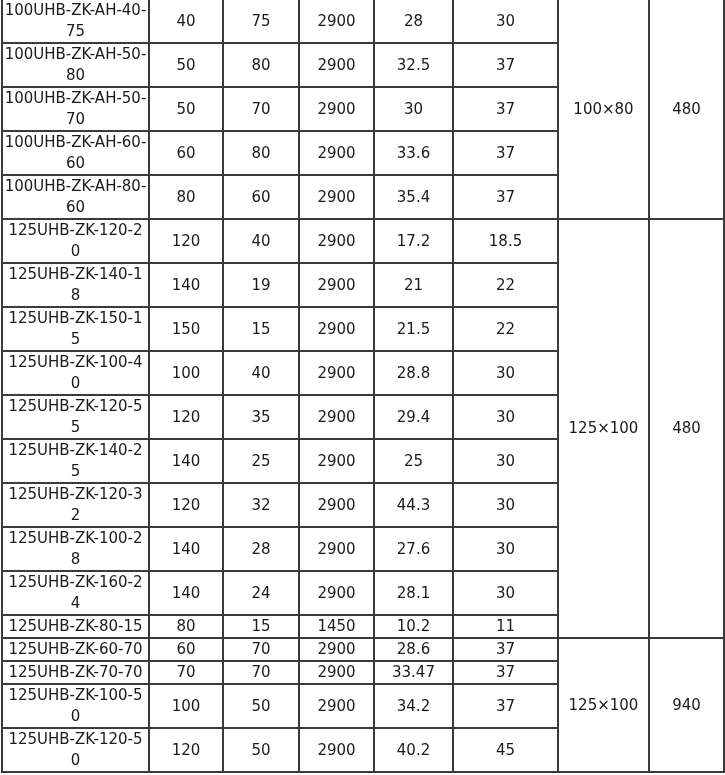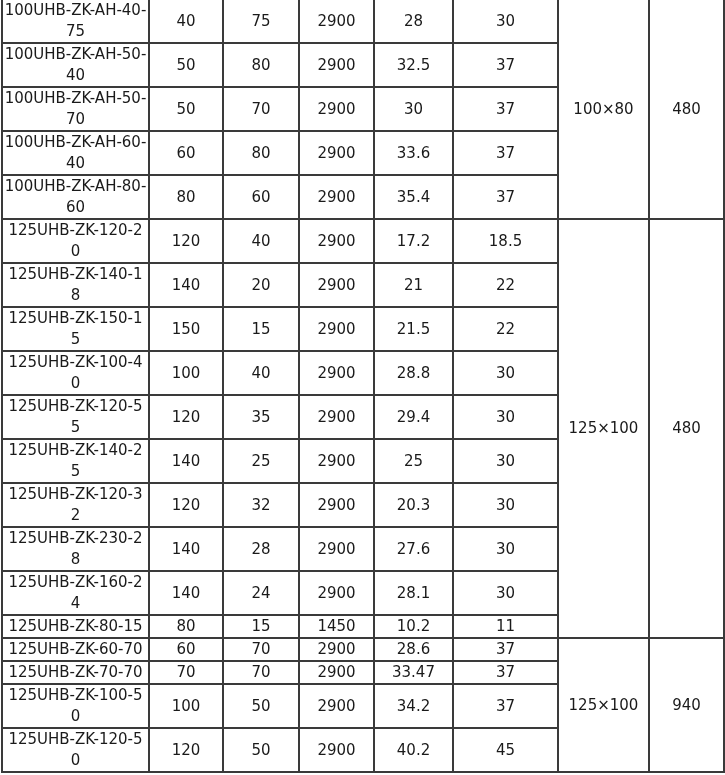--- a/index.html
+++ b/index.html
@@ -59,37 +59,37 @@
       <td class="model">100UHB-ZK-AH-40-75</td>
       <td>40</td>
       <td>75</td>
       <td>2900</td>
       <td>28</td>
       <td>30</td>
       <td rowspan="5">100×80</td>
       <td rowspan="5">480</td>
     </tr>
     <tr class="tall">
-      <td class="model">100UHB-ZK-AH-50-40</td>
+      <td class="model">100UHB-ZK-AH-50-80</td>
       <td>50</td>
       <td>80</td>
       <td>2900</td>
       <td>32.5</td>
       <td>37</td>
     </tr>
     <tr class="tall">
       <td class="model">100UHB-ZK-AH-50-70</td>
       <td>50</td>
       <td>70</td>
       <td>2900</td>
       <td>30</td>
       <td>37</td>
     </tr>
     <tr class="tall">
-      <td class="model">100UHB-ZK-AH-60-40</td>
+      <td class="model">100UHB-ZK-AH-60-60</td>
       <td>60</td>
       <td>80</td>
       <td>2900</td>
       <td>33.6</td>
       <td>37</td>
     </tr>
     <tr class="tall">
       <td class="model">100UHB-ZK-AH-80-60</td>
       <td>80</td>
       <td>60</td>
@@ -104,21 +104,21 @@
       <td>40</td>
       <td>2900</td>
       <td>17.2</td>
       <td>18.5</td>
       <td rowspan="10">125×100</td>
       <td rowspan="10">480</td>
     </tr>
     <tr class="tall">
       <td class="model">125UHB-ZK-140-18</td>
       <td>140</td>
-      <td>20</td>
+      <td>19</td>
       <td>2900</td>
       <td>21</td>
       <td>22</td>
     </tr>
     <tr class="tall">
       <td class="model">125UHB-ZK-150-15</td>
       <td>150</td>
       <td>15</td>
       <td>2900</td>
       <td>21.5</td>
@@ -146,25 +146,25 @@
       <td>25</td>
       <td>2900</td>
       <td>25</td>
       <td>30</td>
     </tr>
     <tr class="tall">
       <td class="model">125UHB-ZK-120-32</td>
       <td>120</td>
       <td>32</td>
       <td>2900</td>
-      <td>20.3</td>
-      <td>30</td>
-    </tr>
-    <tr class="tall">
-      <td class="model">125UHB-ZK-230-28</td>
+      <td>44.3</td>
+      <td>30</td>
+    </tr>
+    <tr class="tall">
+      <td class="model">125UHB-ZK-100-28</td>
       <td>140</td>
       <td>28</td>
       <td>2900</td>
       <td>27.6</td>
       <td>30</td>
     </tr>
     <tr class="tall">
       <td class="model">125UHB-ZK-160-24</td>
       <td>140</td>
       <td>24</td>

